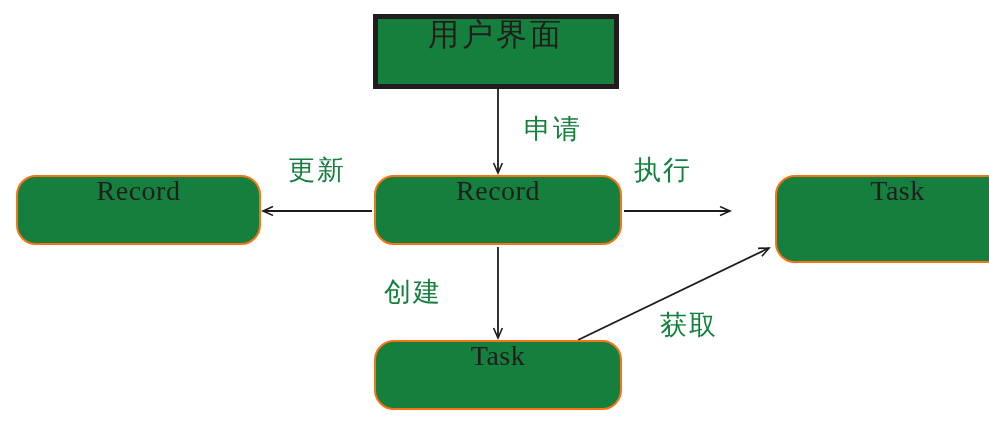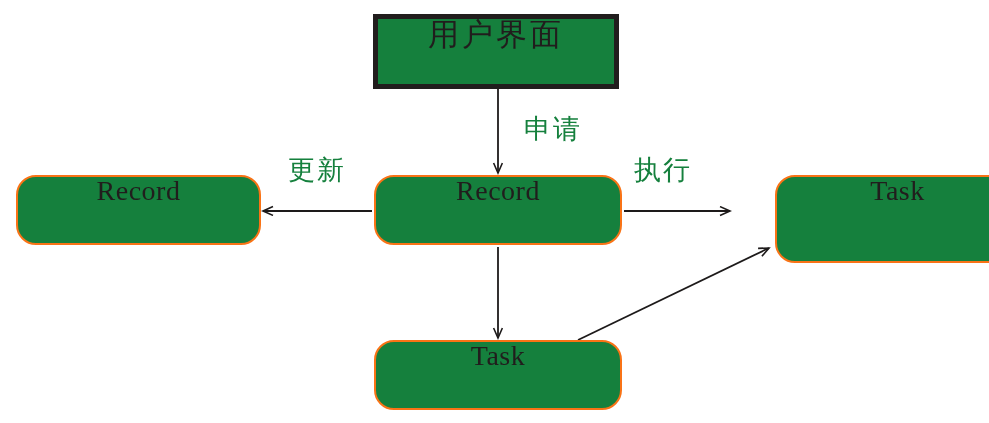--- a/index.html
+++ b/index.html
@@ -119,15 +119,17 @@
   <div class="node node-rounded" style="left:374px; top:340px; width:248px; height:70px;">
     <span class="node-label-latin">Task</span>
   </div>
 
   <div class="edge-label" style="left:524px; top:111px;">申请</div>
 
   <div class="edge-label" style="left:634px; top:152px;">执行</div>
 
   <div class="edge-label" style="left:288px; top:152px;">更新</div>
 
+  <div class="edge-label" style="left:384px; top:274px;">创建</div>
 
+  <div class="edge-label" style="left:660px; top:307px;">获取</div>
 
 </div>
 
 </body></html>

